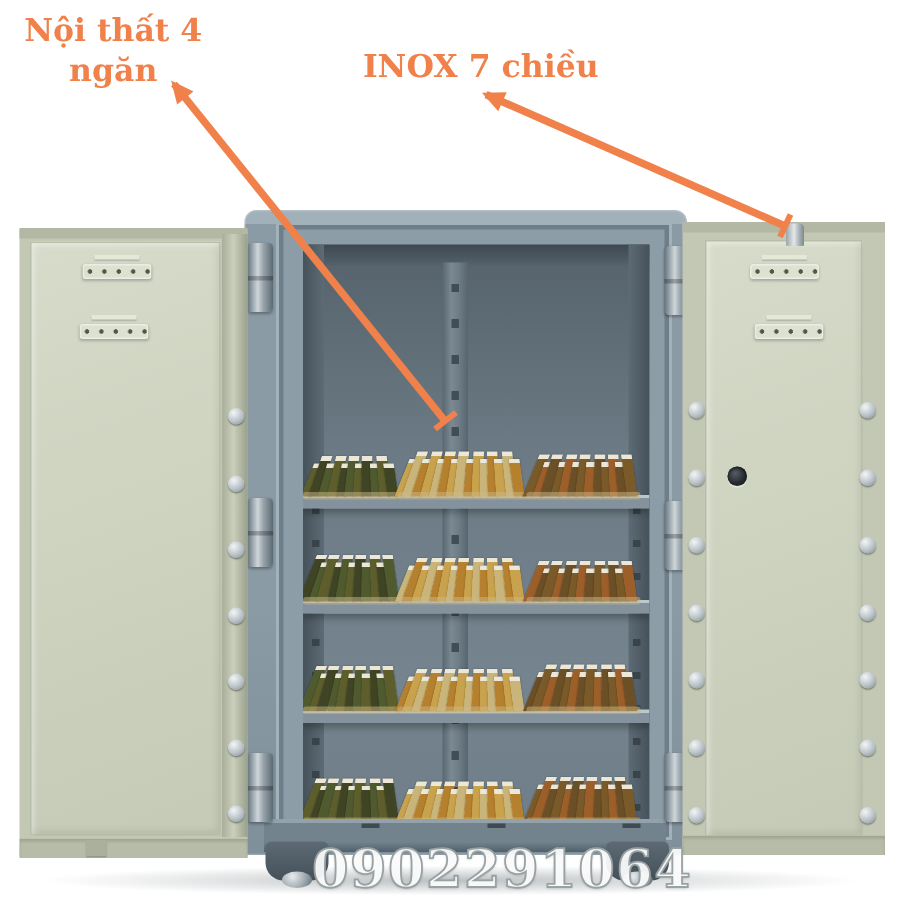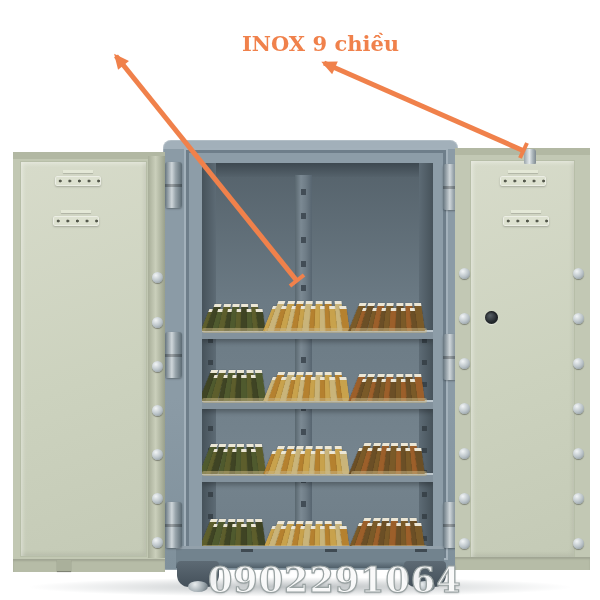--- a/index.html
+++ b/index.html
@@ -378,23 +378,27 @@
         <span class="pin" style="top: 255px;"></span>
         <span class="pin" style="top: 300px;"></span>
         <span class="pin" style="top: 345px;"></span>
         <span class="pin" style="top: 390px;"></span>
       </div>
     <div class="door-bottom"></div>
   </div>
 
   <div class="phone">0902291064</div>
 
+  <div class="ann" id="ann-interior">
+    <span>Nội thất 4</span><br>
+    <span>ngăn</span>
+  </div>
   <div class="ann" id="ann-lock">
     <br>
-    <span>INOX 9 chiều</span>
+    <span>INOX 7 chiều</span>
   </div>
 
   <svg id="arrows" width="600" height="600">
     <defs>
       <marker id="ah" markerUnits="userSpaceOnUse" markerWidth="18" markerHeight="18" refX="13" refY="9" orient="auto">
         <path d="M1,2 L16,9 L1,16 Z" fill="#F0814B"></path>
       </marker>
     </defs>
     <line x1="297" y1="281" x2="116" y2="56" stroke="#F0814B" stroke-width="5" marker-end="url(#ah)"></line>
     <line x1="290" y1="286" x2="304" y2="275" stroke="#F0814B" stroke-width="4"></line>

